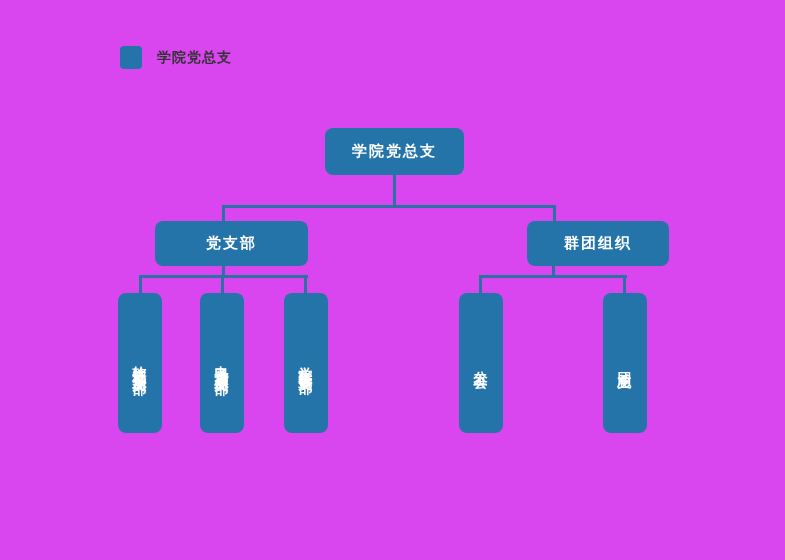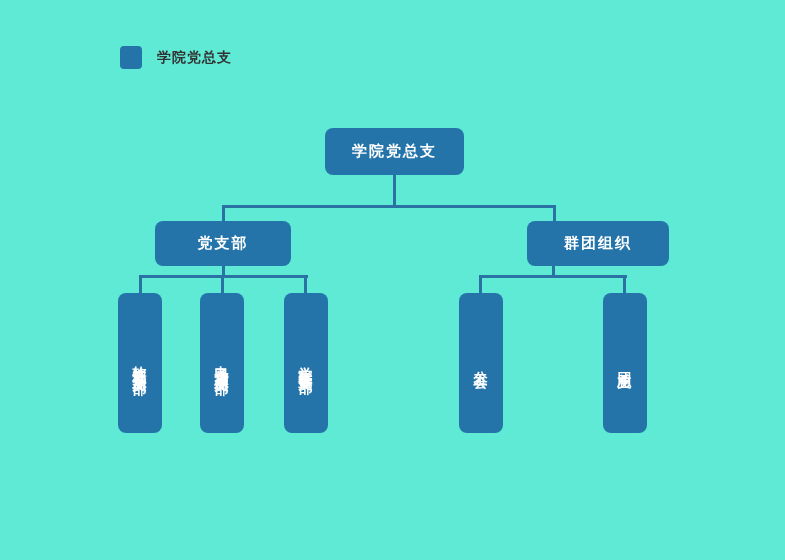--- a/index.html
+++ b/index.html
@@ -5,21 +5,21 @@
   html, body {
     margin: 0;
     padding: 0;
     background: #ffffff;
     font-family: "Liberation Sans", "DejaVu Sans", sans-serif;
   }
   .canvas {
     position: relative;
     width: 785px;
     height: 560px;
-    background: #5eead4;
+    background: #d946ef;
     overflow: hidden;
   }
 
   
   .legend {
     position: absolute;
     left: 120px;
     top: 46px;
     display: flex;
     align-items: center;
@@ -61,21 +61,21 @@
     font-size: 14px;
   }
   .node.v .vtext {
     writing-mode: vertical-rl;
     text-orientation: upright;
     letter-spacing: 2px;
     line-height: 1;
   }
 
   .node-root   { left: 325px; top: 128px; width: 139px; height: 47px; }
-  .node-b0     { left: 155px; top: 221px; width: 136px; height: 45px; }
+  .node-b0     { left: 155px; top: 221px; width: 153px; height: 45px; }
   .node-b1     { left: 483px; top: 221px; width: 142px; height: 45px; margin-left: 44px; }
   .node-c00    { left: 118px; top: 293px; width: 44px;  height: 140px; }
   .node-c01    { left: 200px; top: 293px; width: 44px;  height: 140px; }
   .node-c02    { left: 284px; top: 293px; width: 44px;  height: 140px; }
   .node-c10    { left: 459px; top: 293px; width: 44px;  height: 140px; }
   .node-c11    { left: 603px; top: 293px; width: 44px;  height: 140px; }
 
   
   .line {
     position: absolute;

